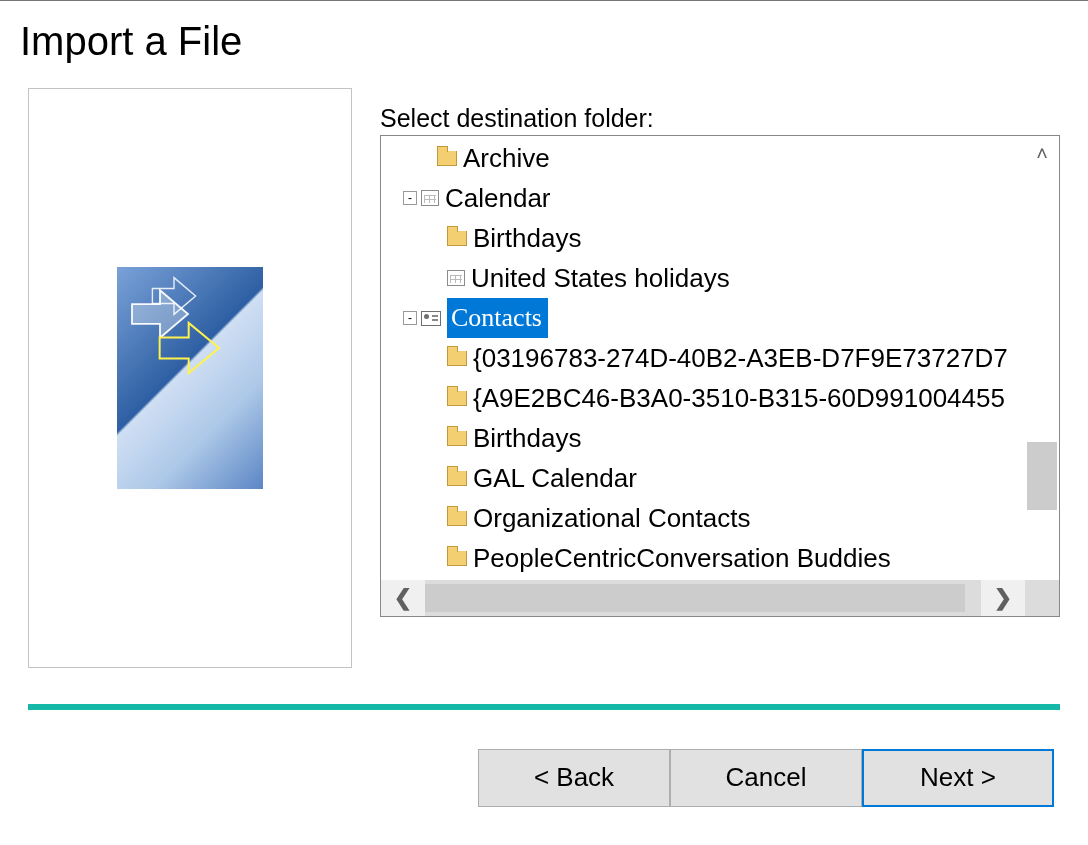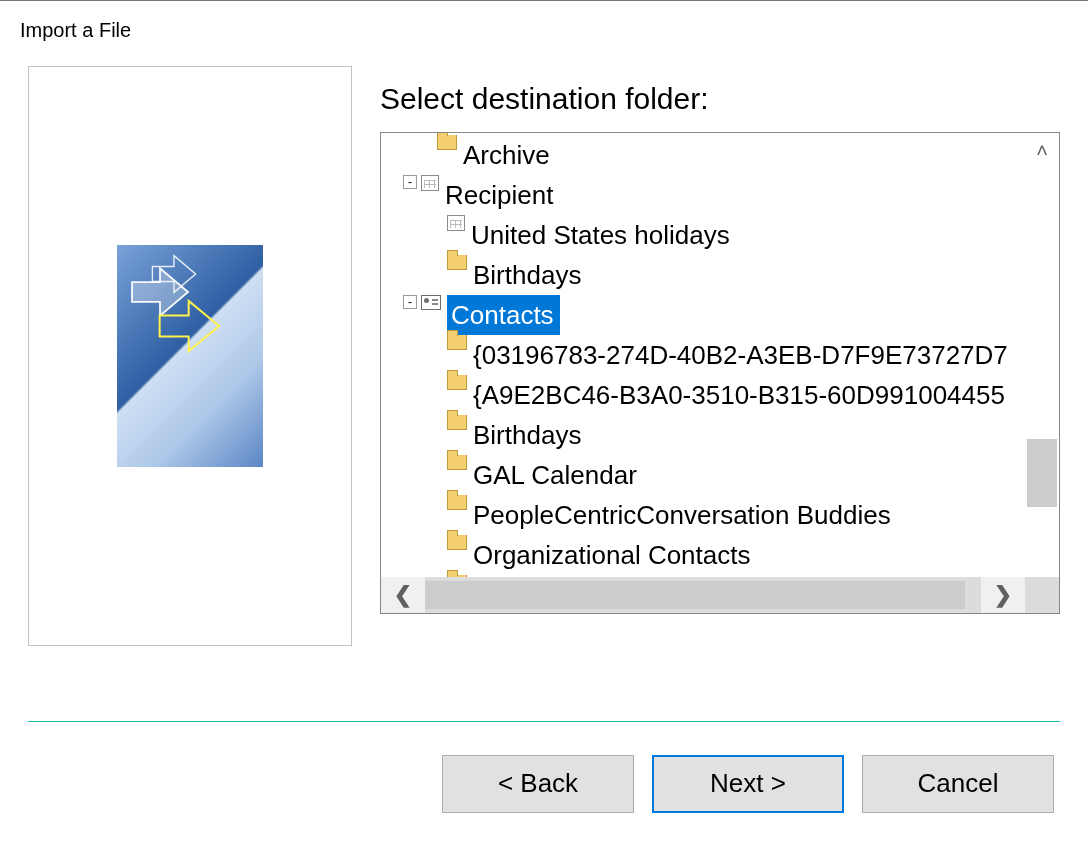--- a/index.html
+++ b/index.html
@@ -8,21 +8,21 @@
       font-family: "Segoe UI", Tahoma, sans-serif;
       background: #fff;
       width: 1088px;
       height: 845px;
       border-top: 1px solid #777;
       color: #000;
       position: relative;
       overflow: hidden;
     }
     .dialog-title {
-      font-size: 20px;
+      font-size: 40px;
       padding: 18px 0 24px 20px;
     }
     .content-row {
       display: flex;
       padding: 0 28px 0 28px;
       gap: 28px;
     }
     .left-pane {
       width: 324px;
       height: 580px;
@@ -39,22 +39,22 @@
       position: relative;
       overflow: hidden;
     }
     .arrow { position: absolute; fill: none; stroke-width: 1.3; }
     .arrow.white  { stroke: rgba(255,255,255,0.85); }
     .arrow.wfill  { stroke: rgba(255,255,255,0.95); fill: rgba(255,255,255,0.3); }
     .arrow.yellow { stroke: #fff24d; stroke-width: 1.5; }
 
     .right-pane { flex: 1; display: flex; flex-direction: column; }
     .instruction {
-      font-size: 30px;
-      margin: 16px 0 16px 0;
+      font-size: 25px;
+      margin: 16px 0 2px 0;
     }
     .tree-box {
       border: 1px solid #888;
       height: 482px;
       position: relative;
       user-select: none;
       overflow: hidden;
     }
     .tree-scroll-v {
       position: absolute; right: 0; top: 0; bottom: 0; width: 34px;
@@ -83,21 +83,21 @@
     }
     .tree-scroll-h .rightgap { width: 34px; background:#dcdcdc; }
 
     .tree-area {
       position: absolute; left:0; top:0; right:34px; bottom:36px;
       padding-top: 2px;
       white-space: nowrap;
       font-size: 26px;
       line-height: 40px;
     }
-    .tree-row { display:flex; align-items:flex-start; height:40px; }
+    .tree-row { display:flex; align-items:center; height:40px; }
     .toggle {
       display:inline-flex; width:14px; height:14px;
       border:1px solid #9a9a9a; align-items:center; justify-content:center;
       font-size:12px; line-height:12px; color:#000; background:#fff;
       margin-right: 4px;
     }
     .ficon {
       display:inline-block; width:20px; height:15px; position:relative;
       background:#f4cf72; border:1px solid #c19a3d; border-top-width:0;
       margin-right:6px; flex-shrink:0;
@@ -122,29 +122,29 @@
       background:#fff; margin-right:6px; position:relative; flex-shrink:0;
     }
     .card-icon::before{
       content:""; position:absolute; left:2px; top:2px; width:5px; height:5px;
       background:#6f6f6f; border-radius:50%;
     }
     .card-icon::after{
       content:""; position:absolute; left:10px; right:2px; top:3px; height:2px;
       background:#888; box-shadow: 0 4px 0 #888;
     }
-    .sel { background:#0078d7; color:#fff; padding: 0 4px; }
+    .sel { background:#0078d7; color:#fff; padding: 0 4px; font-family: Liberation Serif, serif; }
     .lbl { padding-right: 6px; }
 
     .button-row {
       position: absolute; left: 28px; right: 28px; bottom: 0;
-      border-top: 1px solid #14b8a6;
-      height: 124px;
+      border-top: 6px solid #14b8a6;
+      height: 141px;
       display: flex; justify-content: flex-end; align-items: center;
-      gap: 18px; padding-right: 6px;
+      padding-right: 6px;
     }
     .btn {
       width: 192px; height: 58px;
       background: #e1e1e1; border: 1px solid #adadad;
       font-size: 26px; display:flex; align-items:center; justify-content:center;
       color:#000;
     }
     .btn.primary { border: 2px solid #0078d7; }
 
     .pad    { display:inline-block; }
@@ -178,33 +178,33 @@
         <div class="tree-row">
           <span class="pad" style="width:56px"></span>
           <span class="ficon"></span>
           <span class="lbl">Archive</span>
         </div>
 
         <div class="tree-row">
           <span class="pad" style="width:22px"></span>
           <span class="toggle">-</span>
           <span class="cal-icon"></span>
-          <span class="lbl">Recipient</span>
+          <span class="lbl">Calendar</span>
+        </div>
+
+        <div class="tree-row">
+          <span class="pad" style="width:66px"></span>
+          <span class="ficon"></span>
+          <span class="lbl">Birthdays</span>
         </div>
 
         <div class="tree-row">
           <span class="pad" style="width:66px"></span>
           <span class="cal-icon"></span>
           <span class="lbl">United States holidays</span>
-        </div>
-
-        <div class="tree-row">
-          <span class="pad" style="width:66px"></span>
-          <span class="ficon"></span>
-          <span class="lbl">Birthdays</span>
         </div>
 
         <div class="tree-row">
           <span class="pad" style="width:22px"></span>
           <span class="toggle">-</span>
           <span class="card-icon"></span>
           <span class="lbl sel">Contacts</span>
         </div>
 
         <div class="tree-row">
@@ -227,27 +227,27 @@
 
         <div class="tree-row">
           <span class="pad" style="width:66px"></span>
           <span class="ficon"></span>
           <span class="lbl">GAL Calendar</span>
         </div>
 
         <div class="tree-row">
           <span class="pad" style="width:66px"></span>
           <span class="ficon"></span>
+          <span class="lbl">Organizational Contacts</span>
+        </div>
+
+        <div class="tree-row">
+          <span class="pad" style="width:66px"></span>
+          <span class="ficon"></span>
           <span class="lbl">PeopleCentricConversation Buddies</span>
-        </div>
-
-        <div class="tree-row">
-          <span class="pad" style="width:66px"></span>
-          <span class="ficon"></span>
-          <span class="lbl">Organizational Contacts</span>
         </div>
 
         <div class="tree-row">
           <span class="pad" style="width:66px"></span>
           <span class="ficon"></span>
           <span class="lbl">Recipient Cache</span>
         </div>
 
       </div>
 
@@ -266,15 +266,15 @@
         </div>
         <div class="arrow-btn">❯</div>
         <div class="rightgap"></div>
       </div>
     </div>
   </div>
 </div>
 
 <div class="button-row">
   <div class="btn">&lt; Back</div>
+  <div class="btn">Cancel</div>
   <div class="btn primary">Next &gt;</div>
-  <div class="btn">Cancel</div>
 </div>
 
 </body></html>

